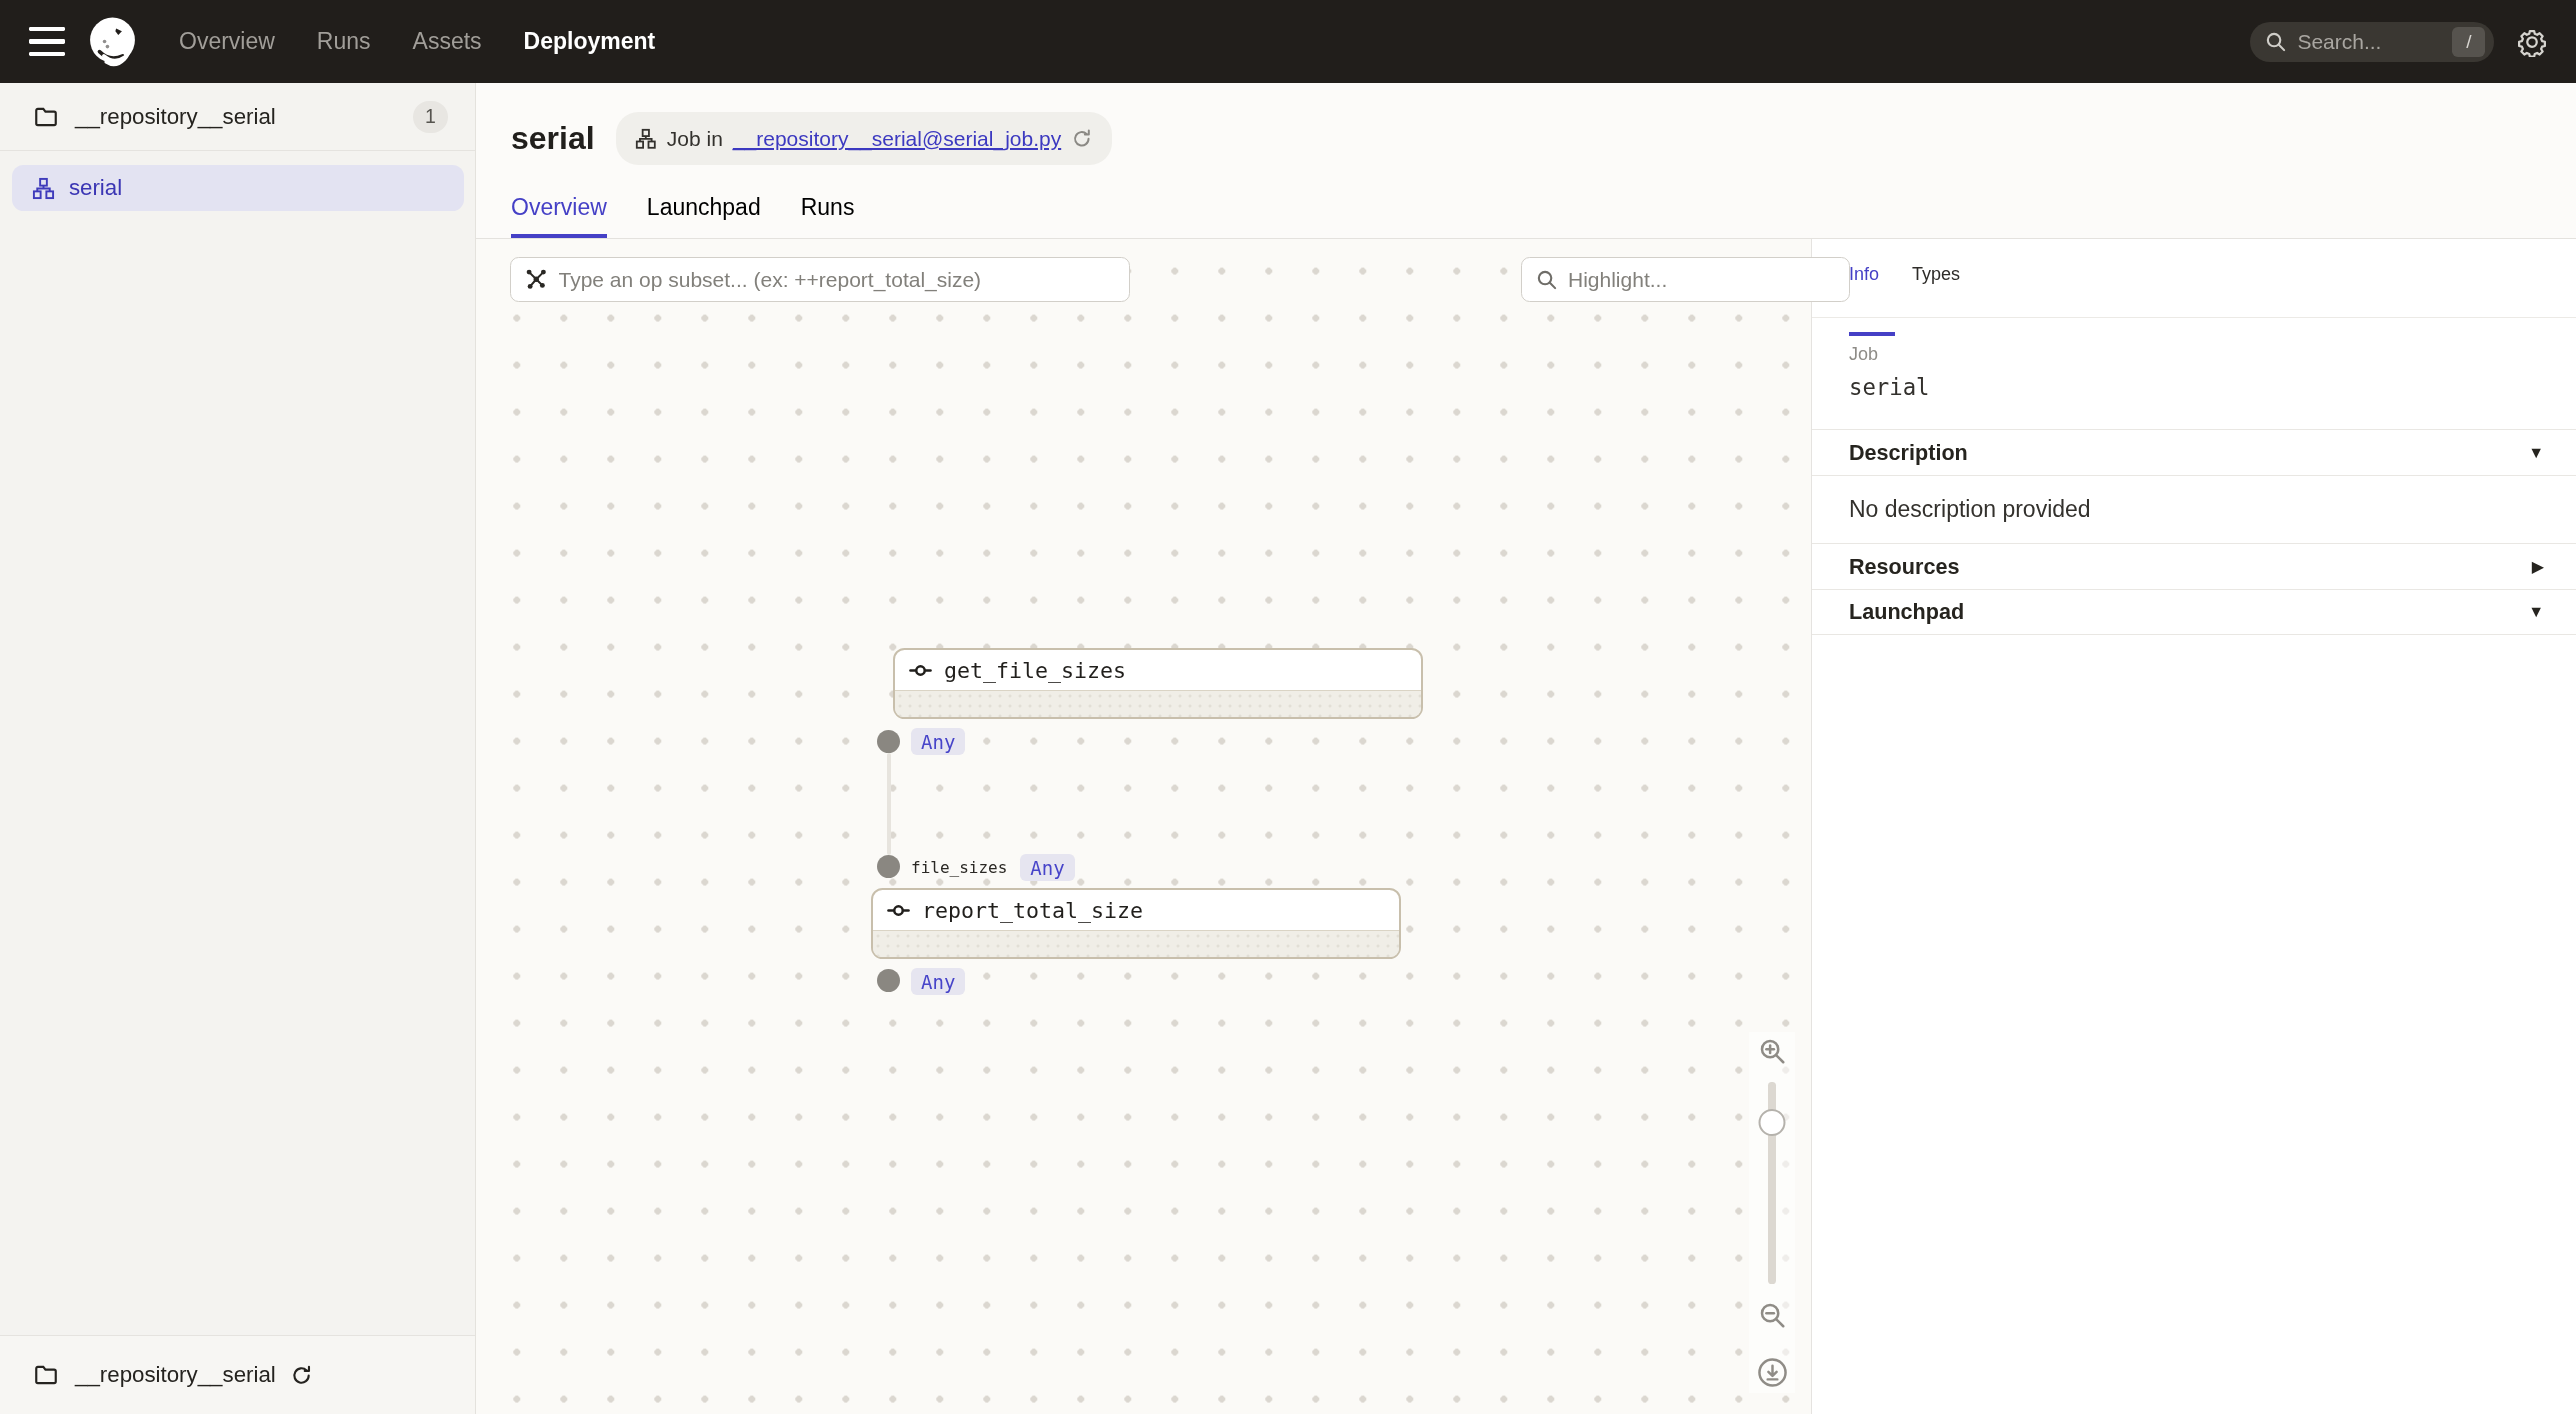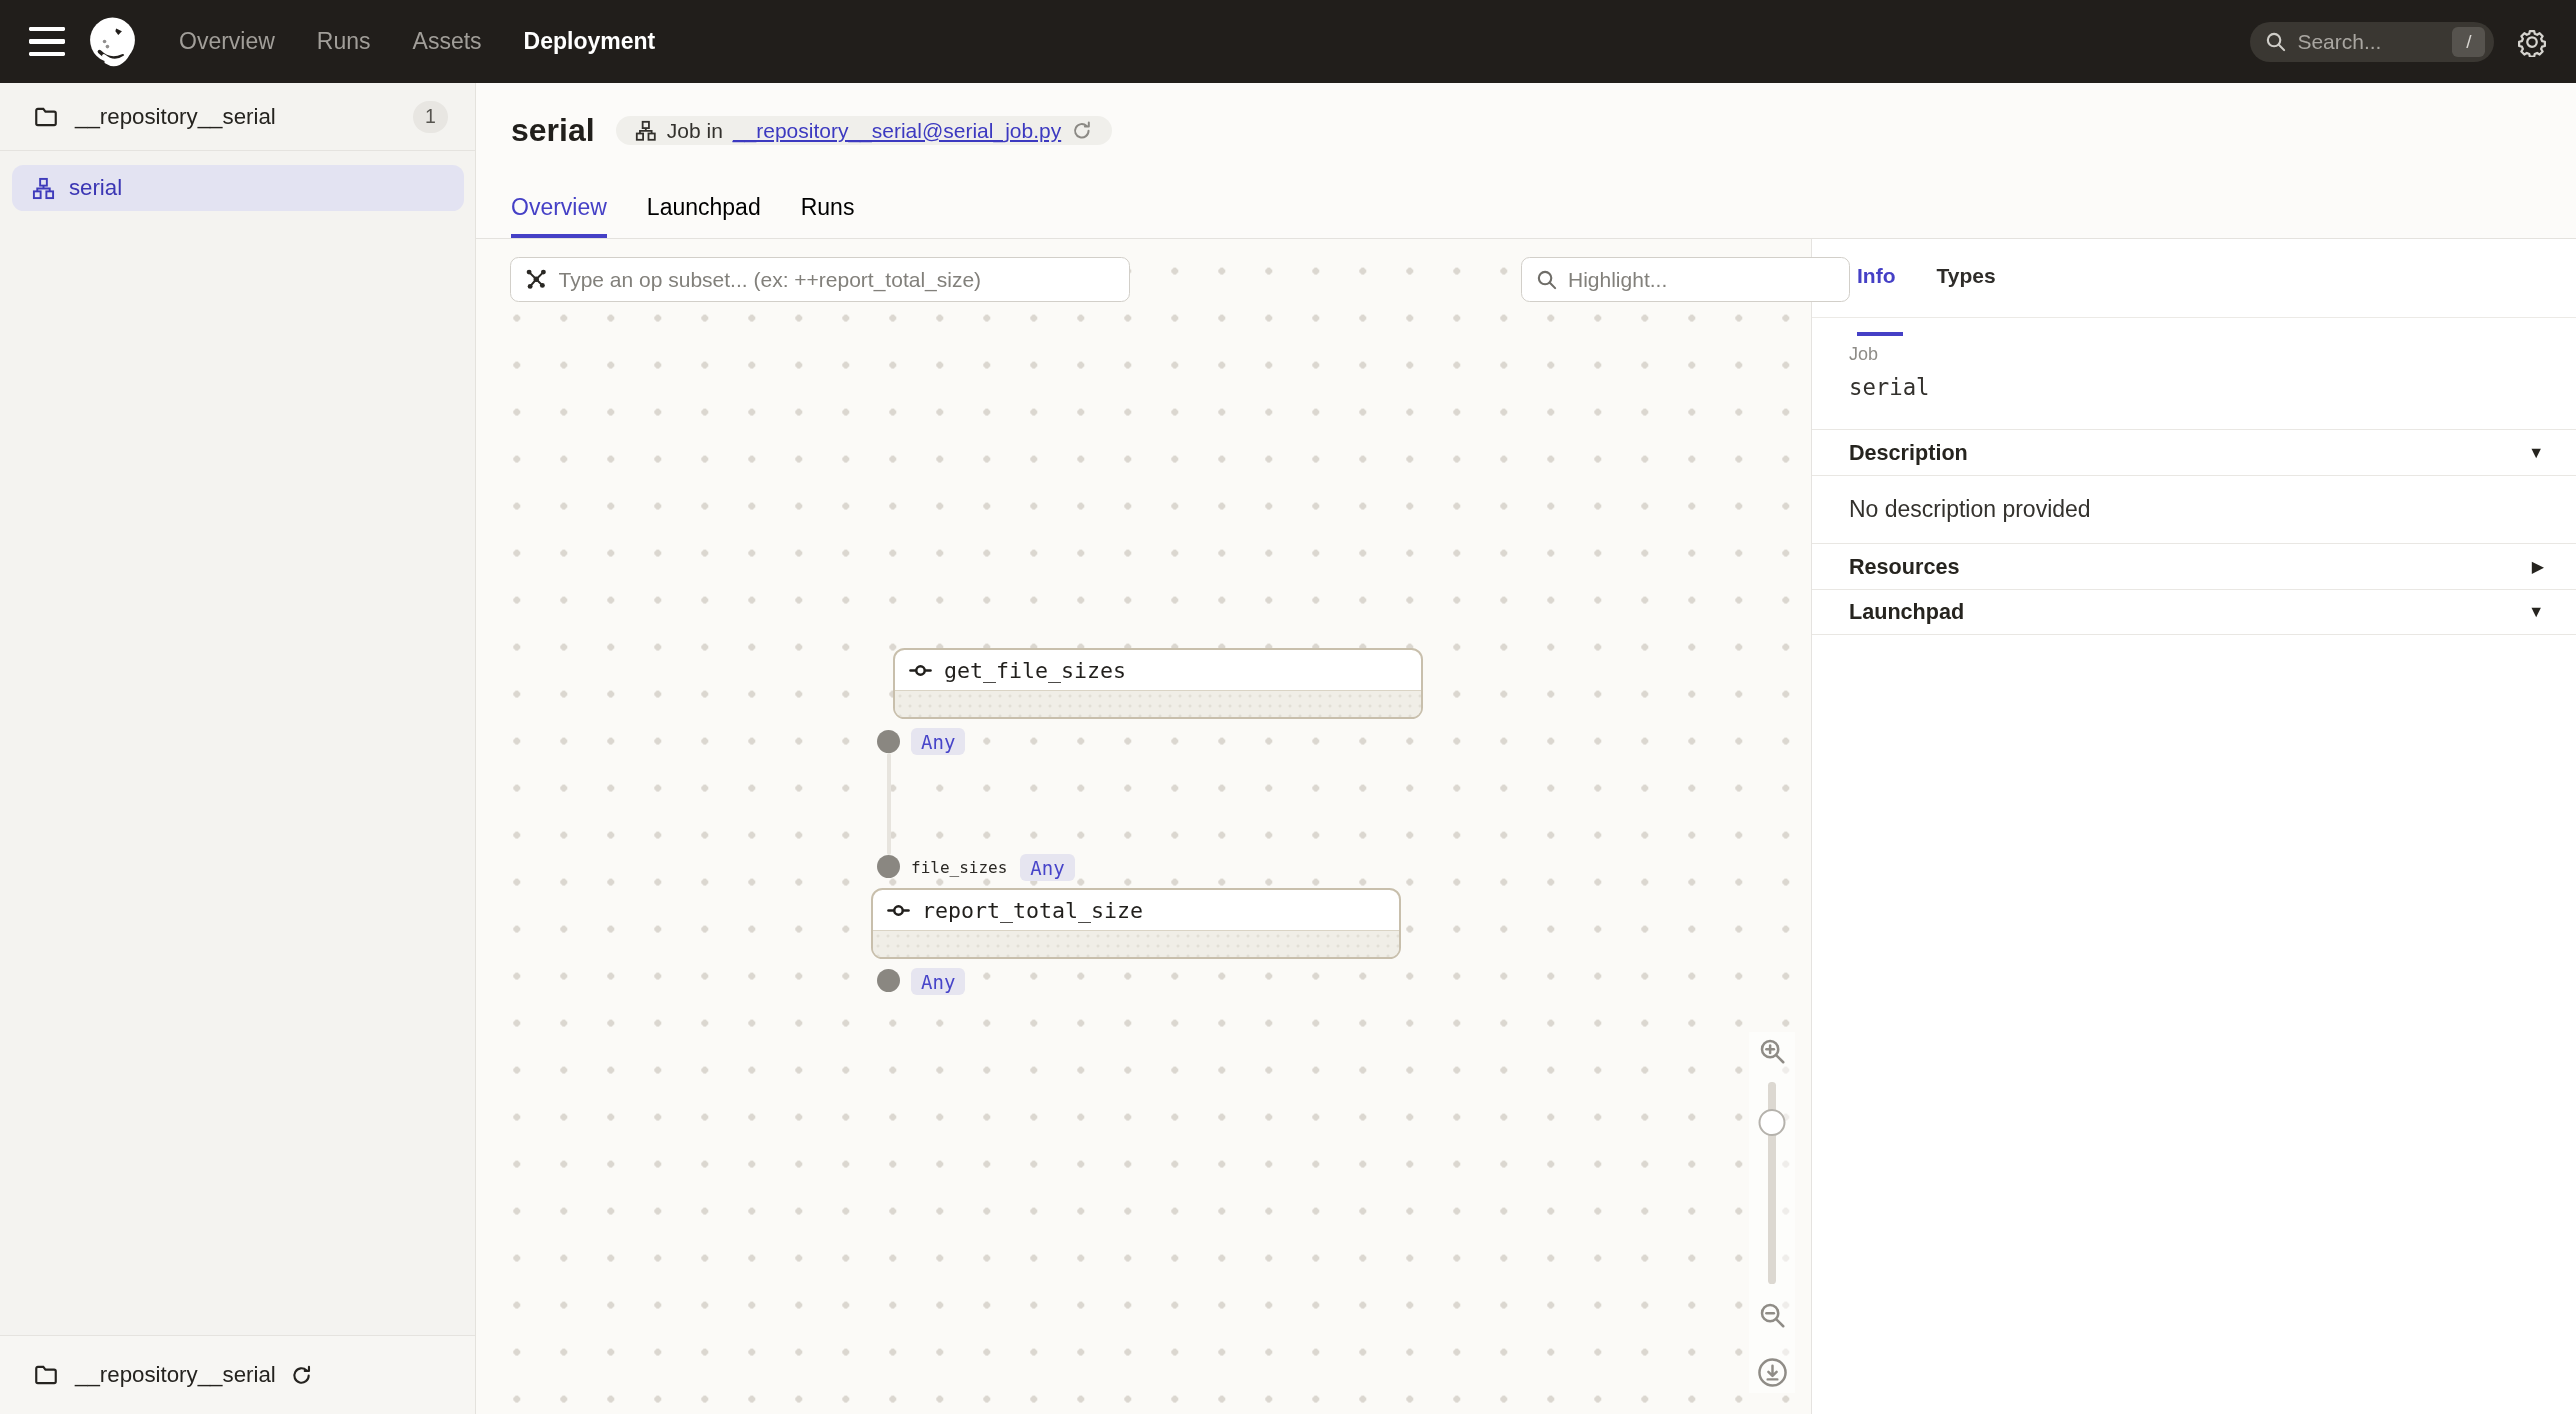--- a/index.html
+++ b/index.html
@@ -37,21 +37,21 @@
   .side-spacer { flex:1; }
   .side-footer { height:79px; border-top:1.4px solid #E5E3DF; display:flex; align-items:center; padding:0 33px; background:#F7F6F3; cursor:pointer; }
   .side-footer .label { font-size:22.3px; color:#25231F; margin-left:16px; }
   .side-footer svg.refresh { margin-left:14.4px; }
 
   
   .main { flex:1; display:flex; flex-direction:column; min-width:0; }
   .main-header { height:156px; background:#FCFBF9; border-bottom:1.4px solid #E4E2DE; position:relative; }
   .title-row { display:flex; align-items:center; gap:21.6px; padding:29px 0 0 35px; }
   .page-title { font-size:32px; font-weight:700; color:#211F1C; }
-  .job-pill { height:29px; background:#F0EFEB; border-radius:22.3px; display:flex; align-items:center; padding:0 19px; gap:10px; }
+  .job-pill { height:53px; background:#F0EFEB; border-radius:22.3px; display:flex; align-items:center; padding:0 19px; gap:10px; }
   .job-pill .txt { font-size:21px; color:#33312D; }
   .job-pill a { font-size:21px; color:#3C39C0; text-decoration:underline; cursor:pointer; }
   .tabs { position:absolute; left:35px; bottom:0; display:flex; gap:40px; }
   .tab { font-size:23px; font-weight:500; color:#000000; padding-bottom:17.3px; cursor:pointer; position:relative; }
   .tab.active { color:#4540C6; }
   .tab.active::after { content:""; position:absolute; left:0; right:0; bottom:0; height:4.3px; background:#4540C6; }
 
   .workarea { flex:1; display:flex; min-height:0; }
 
   
@@ -76,21 +76,21 @@
   .io-name { font-size:16px; color:#2A2824; }
 
   .zoomcol { position:absolute; right:16px; top:793px; width:46px; display:flex; flex-direction:column; align-items:center; background:rgba(255,255,255,0.55); }
   .zoom-icon { cursor:pointer; display:flex; padding:4.3px; }
   .slider-track { width:7.2px; height:202px; background:#DCD8D1; border-radius:3.6px; margin:11.5px 0; position:relative; }
   .slider-knob { position:absolute; left:50%; transform:translateX(-50%); top:27px; width:27px; height:27px; background:#FFFFFF; border:2.9px solid #B5B2AC; border-radius:50%; cursor:grab; }
 
   
   .panel { width:765px; background:#FFFFFF; border-left:1.4px solid #E5E3E0; display:flex; flex-direction:column; }
   .panel-tabs { height:79px; border-bottom:1.4px solid #ECEAE6; display:flex; gap:33px; padding:24.5px 0 0 37px; }
-  .ptab { font-size:21px; font-weight:700; color:#2E2C29; cursor:pointer; position:relative;margin-left:8px; }
+  .ptab { font-size:18px; font-weight:400; color:#2E2C29; cursor:pointer; position:relative; }
   .ptab.active { color:#4540C6; }
   .ptab.active::after { content:""; position:absolute; left:0; bottom:-19px; width:46px; height:4.3px; background:#4540C6; }
   .job-block { height:111px; padding:26px 37px 0; }
   .job-label { font-size:18px; color:#8E8C87; }
   .job-value { font-size:22.3px; color:#33312D; margin-top:8.6px; }
   .sect-row { height:46px; border-top:1.4px solid #E9E7E3; display:flex; align-items:center; justify-content:space-between; padding:0 32px 0 37px; cursor:pointer; }
   .sect-row .label { font-size:21.6px; font-weight:700; color:#26241F; }
   .chev { font-size:16px; color:#26241F; }
   .sect-content { height:68px; border-top:1.4px solid #E9E7E3; display:flex; align-items:center; padding-left:37px; font-size:23px; color:#33312D; }
   .sect-row.last { border-bottom:1.4px solid #E9E7E3; }

